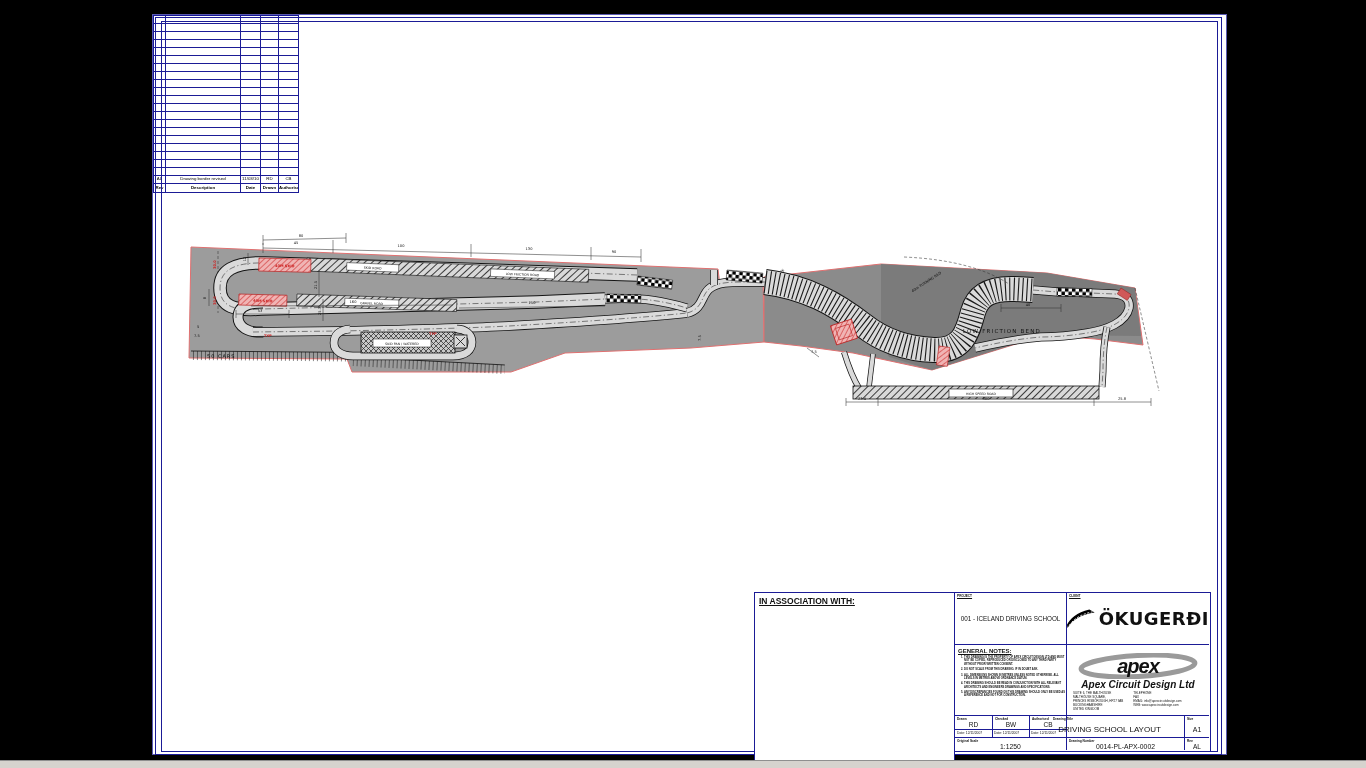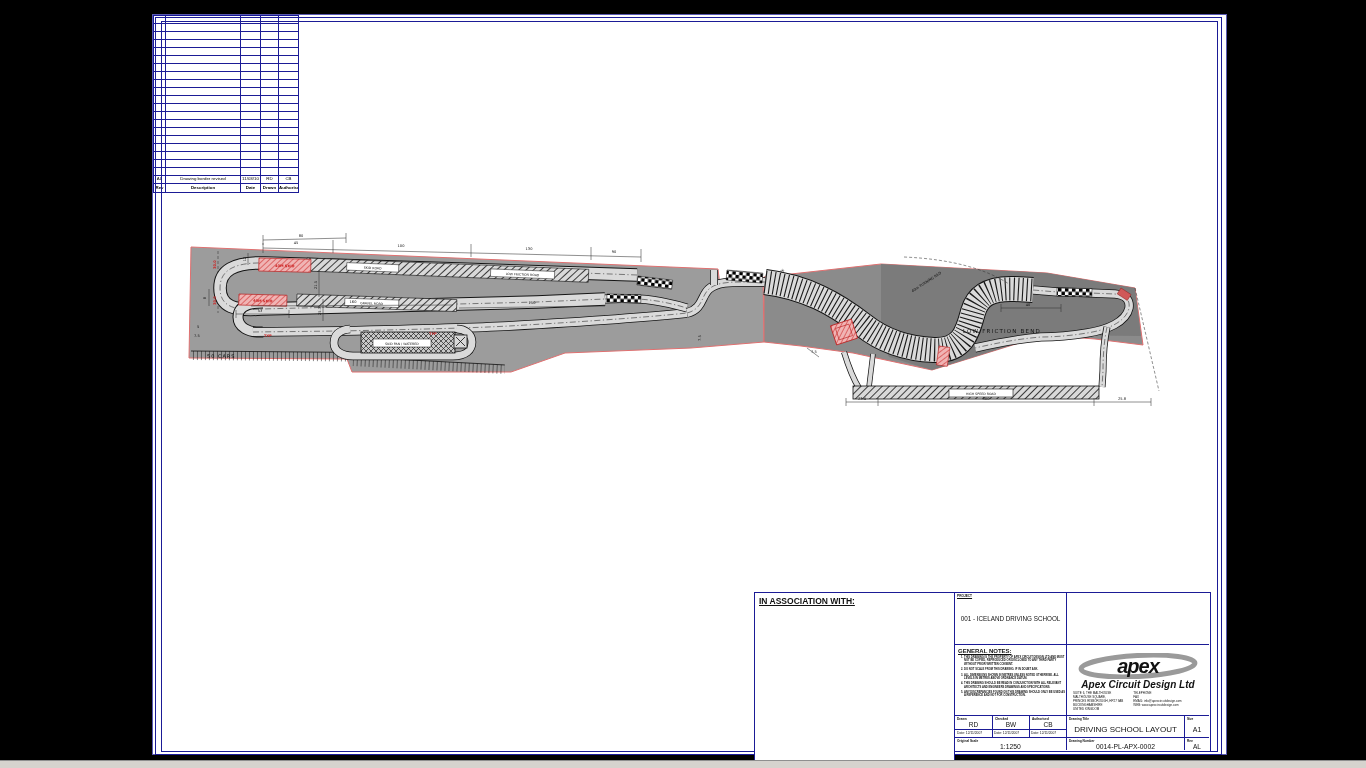--- a/index.html
+++ b/index.html
@@ -432,20 +432,30 @@
       <div class="tb-line" style="left:0;top:136px;width:111px;height:1px;"></div>
       <div class="tb-line" style="left:37px;top:122px;width:1px;height:22px;"></div>
       <div class="tb-line" style="left:74px;top:122px;width:1px;height:22px;"></div>
       <div class="tb-line" style="left:229px;top:122px;width:1px;height:35px;"></div>
 
       <div class="tb-cell" style="left:0;top:0;width:111px;height:51px;">
         <span class="tb-lab" style="text-decoration:underline;">PROJECT</span>
         <div class="ctr" style="width:100%;height:100%;font-size:6.3px;">001 - ICELAND DRIVING SCHOOL</div>
       </div>
 
+      <div class="tb-cell" style="left:112px;top:0;width:142px;height:51px;">
+        <span class="tb-lab" style="text-decoration:underline;">CLIENT</span>
+        <div class="ctr" style="width:100%;height:100%;gap:3px;">
+          <svg width="42" height="30" viewBox="0 0 54 38">
+            <path d="M1,36 C10,22 22,12 52,7 L42,1 C18,7 6,18 0,30 Z" fill="#000"></path>
+            <path d="M4,31 C13,19 25,10 48,5.5" stroke="#fff" stroke-width="1.6" stroke-dasharray="4 3" fill="none"></path>
+          </svg>
+          <span class="okug">ÖKUGERÐI</span>
+        </div>
+      </div>
 
       <div class="tb-cell" style="left:0;top:52px;width:111px;height:70px;">
         <div style="margin:3px 0 0 3px;font-size:6px;font-weight:bold;text-decoration:underline;">GENERAL NOTES:</div>
         <ol class="notes">
             <li>THIS DRAWING IS THE PROPERTY OF APEX CIRCUIT DESIGN LTD AND MUST NOT BE COPIED, REPRODUCED OR DISCLOSED TO ANY THIRD PARTY WITHOUT PRIOR WRITTEN CONSENT.</li>
             <li>DO NOT SCALE FROM THIS DRAWING. IF IN DOUBT ASK.</li>
             <li>ALL DIMENSIONS SHOWN IN METRES UNLESS NOTED OTHERWISE. ALL LEVELS IN METRES ABOVE ORDNANCE DATUM.</li>
             <li>THIS DRAWING SHOULD BE READ IN CONJUNCTION WITH ALL RELEVANT ARCHITECTS AND ENGINEERS DRAWINGS AND SPECIFICATIONS.</li>
             <li>ANY DISCREPANCIES FOUND ON THIS DRAWING SHOULD ONLY BE USED AS A REFERENCE AND NOT FOR CONSTRUCTION.</li>
           </ol>
@@ -490,21 +500,21 @@
       </div>
       <div class="datecell" style="left:2px;top:138px;">Date: 12/11/2007</div>
       <div class="datecell" style="left:39px;top:138px;">Date: 12/11/2007</div>
       <div class="datecell" style="left:76px;top:138px;">Date: 12/11/2007</div>
 
       <div class="tb-cell" style="left:0;top:145px;width:111px;height:12px;">
         <span class="tb-lab">Original Scale</span>
         <div class="ctr" style="width:100%;height:100%;font-size:6.8px;padding-top:2px;">1:1250</div>
       </div>
 
-      <div class="tb-cell" style="left:112px;top:123px;width:117px;height:21px;">
+      <div class="tb-cell" style="left:96px;top:123px;width:117px;height:21px;">
         <span class="tb-lab">Drawing Title</span>
         <div class="ctr" style="width:100%;height:100%;font-size:8px;padding-top:3px;">DRIVING SCHOOL LAYOUT</div>
       </div>
       <div class="tb-cell" style="left:230px;top:123px;width:24px;height:21px;">
         <span class="tb-lab">Size</span>
         <div class="ctr" style="width:100%;height:100%;font-size:7px;padding-top:3px;">A1</div>
       </div>
 
       <div class="tb-cell" style="left:112px;top:145px;width:117px;height:12px;">
         <span class="tb-lab">Drawing Number</span>

